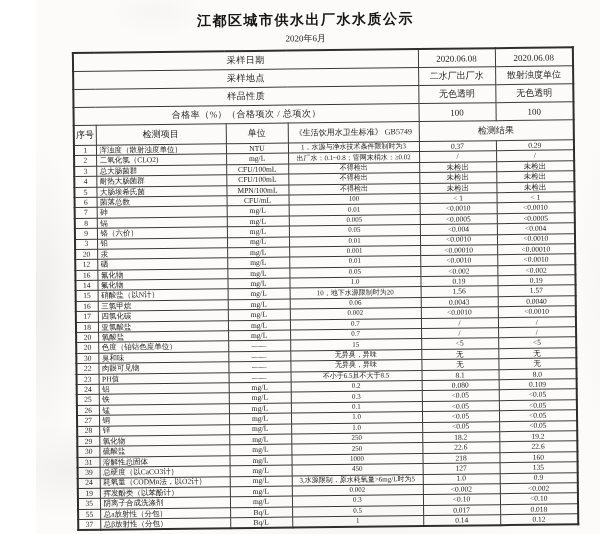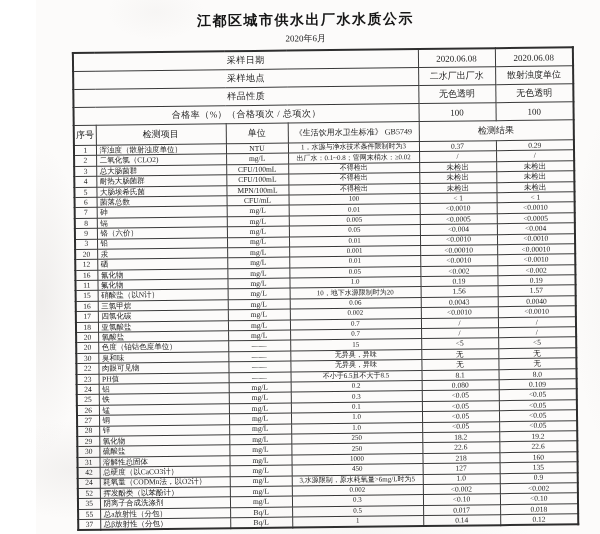--- a/index.html
+++ b/index.html
@@ -198,21 +198,21 @@
           </tr>
           <tr>
             <td class="c0">16</td>
             <td class="c1">氰化物</td>
             <td class="c2">mg/L</td>
             <td class="c3">0.05</td>
             <td class="c4">&lt;0.002</td>
             <td class="c5">&lt;0.002</td>
           </tr>
           <tr>
-            <td class="c0">11</td>
+            <td class="c0">14</td>
             <td class="c1">氟化物</td>
             <td class="c2">mg/L</td>
             <td class="c3">1.0</td>
             <td class="c4">0.19</td>
             <td class="c5">0.19</td>
           </tr>
           <tr>
             <td class="c0">15</td>
             <td class="c1">硝酸盐（以N计）</td>
             <td class="c2">mg/L</td>
@@ -342,37 +342,37 @@
           </tr>
           <tr>
             <td class="c0">31</td>
             <td class="c1">溶解性总固体</td>
             <td class="c2">mg/L</td>
             <td class="c3">1000</td>
             <td class="c4">218</td>
             <td class="c5">160</td>
           </tr>
           <tr>
-            <td class="c0">42</td>
+            <td class="c0">39</td>
             <td class="c1">总硬度（以CaCO3计）</td>
             <td class="c2">mg/L</td>
             <td class="c3">450</td>
             <td class="c4">127</td>
             <td class="c5">135</td>
           </tr>
           <tr>
             <td class="c0">24</td>
             <td class="c1">耗氧量（CODMn法，以O2计）</td>
             <td class="c2">mg/L</td>
             <td class="c3">3,水源限制，原水耗氧量&gt;6mg/L时为5</td>
             <td class="c4">1.0</td>
             <td class="c5">0.9</td>
           </tr>
           <tr>
-            <td class="c0">52</td>
+            <td class="c0">19</td>
             <td class="c1">挥发酚类（以苯酚计）</td>
             <td class="c2">mg/L</td>
             <td class="c3">0.002</td>
             <td class="c4">&lt;0.002</td>
             <td class="c5">&lt;0.002</td>
           </tr>
           <tr>
             <td class="c0">35</td>
             <td class="c1">阴离子合成洗涤剂</td>
             <td class="c2">mg/L</td>

